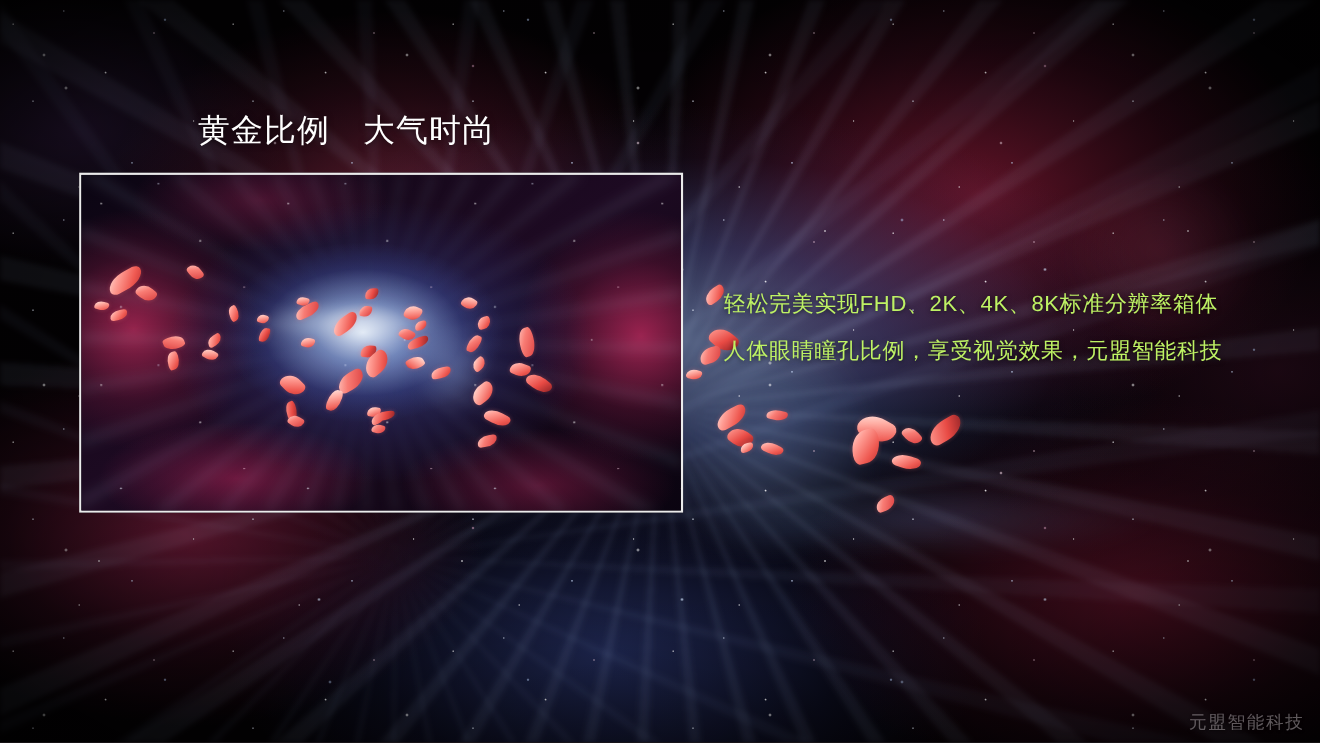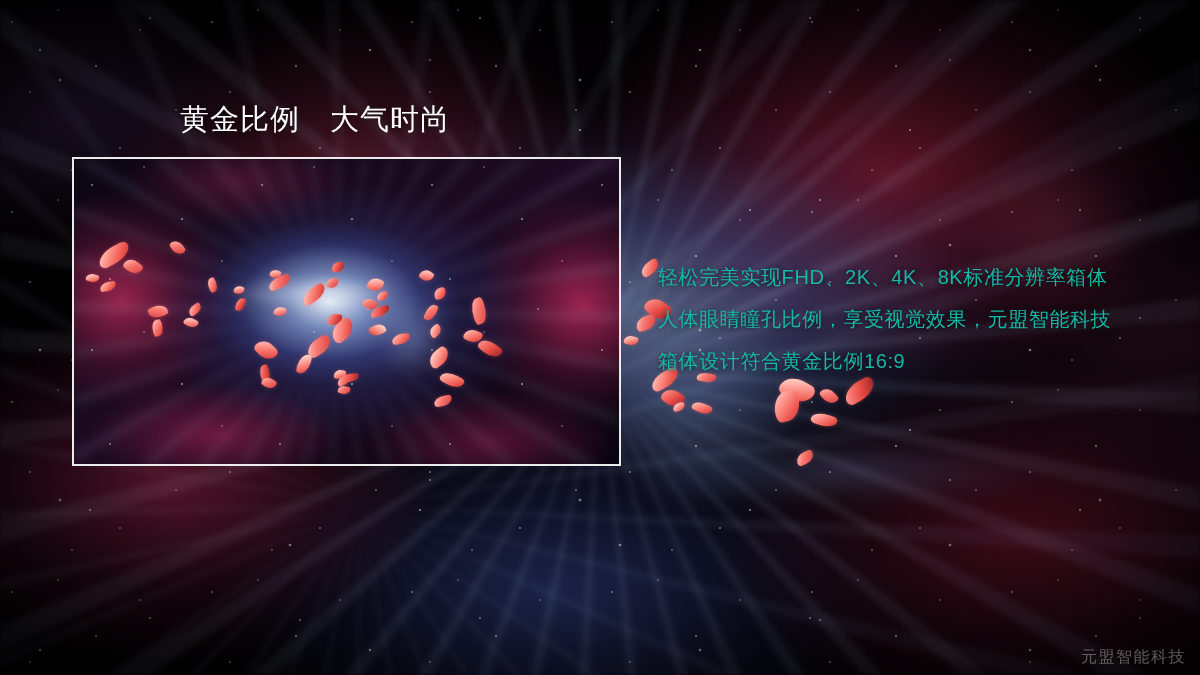--- a/index.html
+++ b/index.html
@@ -138,21 +138,21 @@
   #title{
     position:absolute;left:180px;top:101px;
     font-size:29px;line-height:1.25;
     color:#ffffff;letter-spacing:1px;
     white-space:pre;
     text-shadow:0 1px 6px rgba(0,0,0,.55);
   }
   #body-text{
     position:absolute;left:658px;top:256px;
     font-size:20px;line-height:42px;
-    color:#14b8a6;letter-spacing:.6px;
+    color:#bef264;letter-spacing:.6px;
     text-shadow:0 1px 5px rgba(0,0,0,.6);
   }
   #body-text .line{white-space:pre;}
   #watermark{
     position:absolute;right:14px;bottom:7px;
     font-size:16px;color:rgba(205,195,200,.45);
     letter-spacing:1.5px;
     text-shadow:0 1px 2px rgba(0,0,0,.5);
   }
 </style>
@@ -238,17 +238,16 @@
         <div class="petal v3" style="left: 196px; top: 111px; width: 11px; height: 8px; transform: rotate(20deg);"></div>
         <div class="petal v1" style="left: 134px; top: 119px; width: 9px; height: 14px; transform: rotate(-26deg);"></div>
       </div>
   </div>
 
   <div id="title">黄金比例　大气时尚</div>
 
   <div id="body-text">
     <div class="line">轻松完美实现FHD、2K、4K、8K标准分辨率箱体</div>
     <div class="line">人体眼睛瞳孔比例，享受视觉效果，元盟智能科技</div>
-    <div class="line">箱体设计符合黄金比例16:9</div>
   </div>
 
   <div id="watermark">元盟智能科技</div>
 </div>
 
 </body></html>

